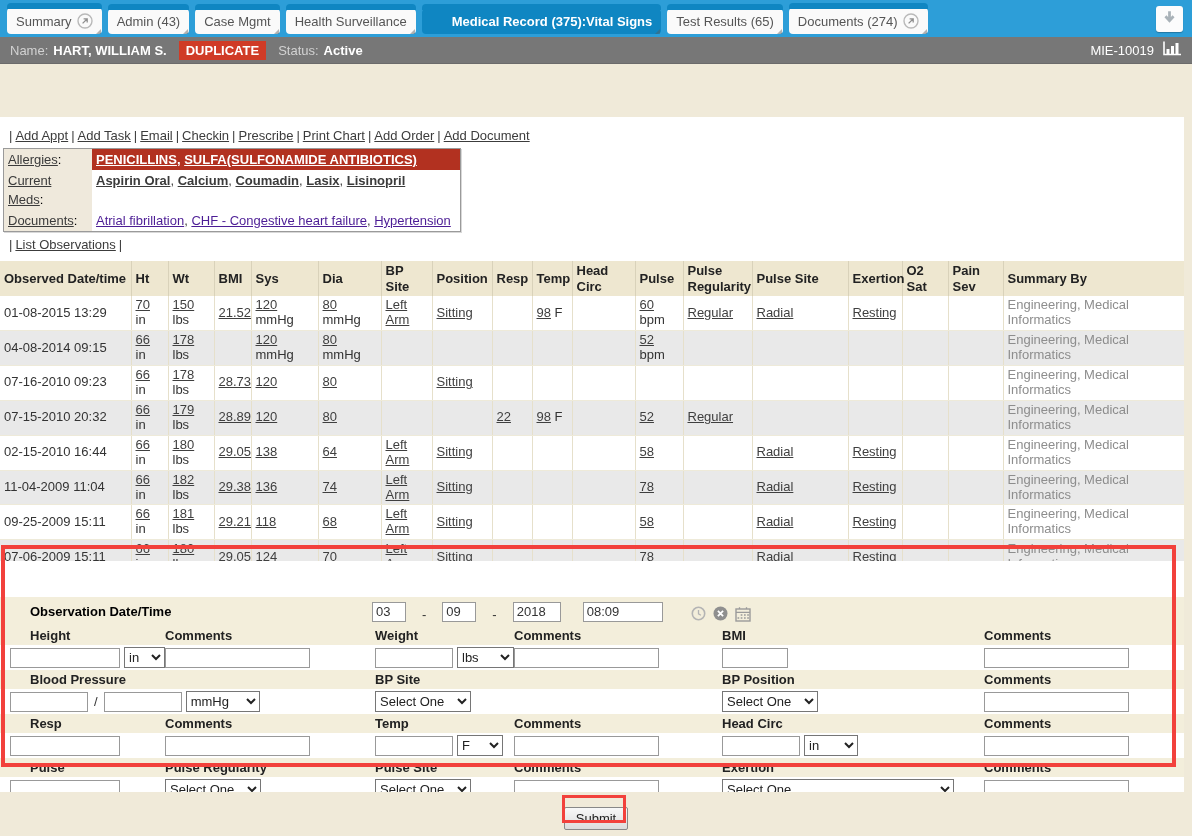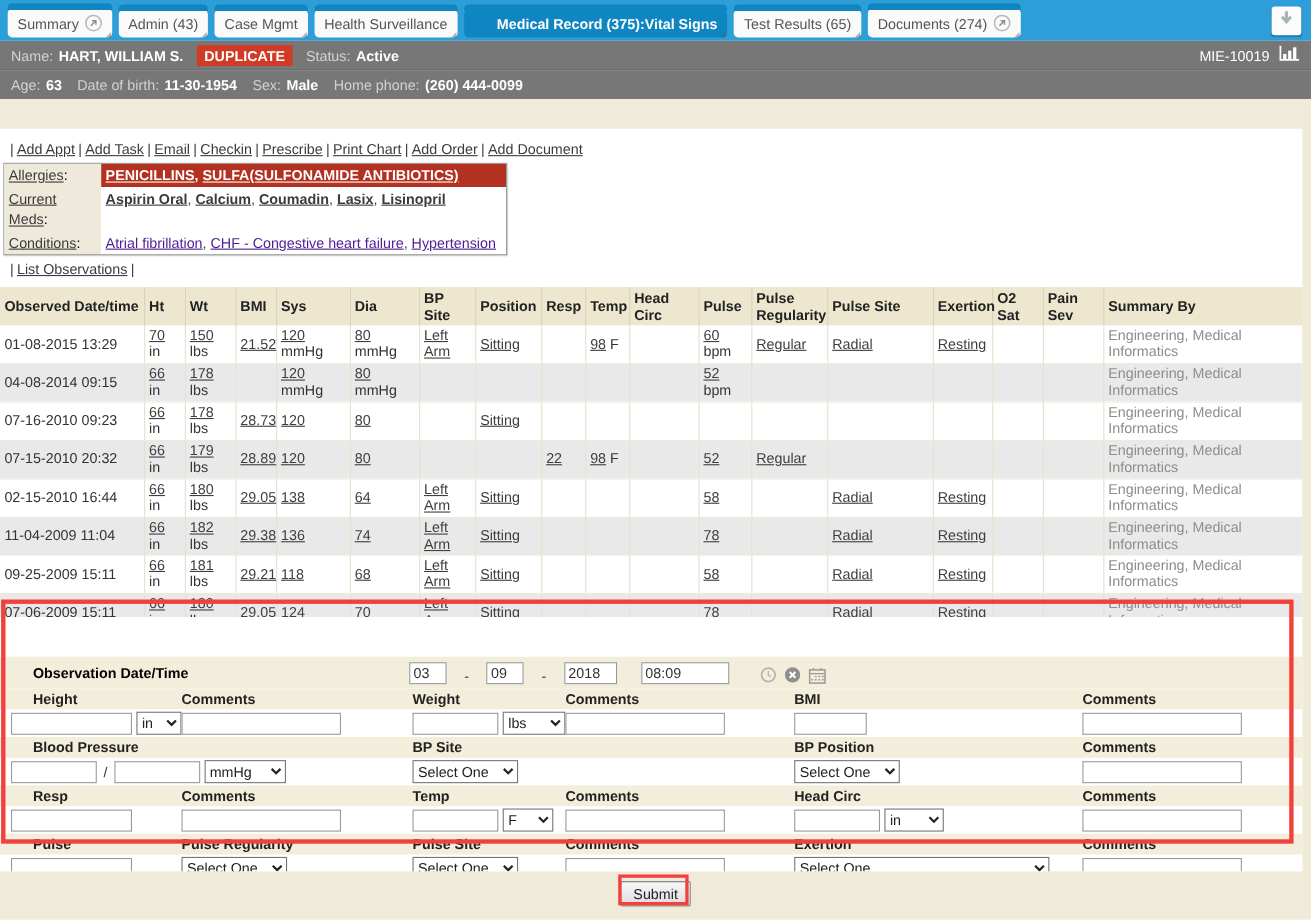--- a/index.html
+++ b/index.html
@@ -77,21 +77,21 @@
   .f-inputs{background:#fff;min-height:23px;padding-top:2px;padding-bottom:2px;align-items:center;}
   .fc{display:flex;align-items:center;gap:4px;}
   .span2{grid-column:span 2;}
   .fsep{margin:0 2px;color:#333;}
   select{font-size:13px;font-family:inherit;height:21px;border:1px solid #767676;background:#fff;color:#222;}
   .w-unit-in{width:54px;}.w-unit-lbs{width:58px;}.w-unit-mmhg{width:74px;}.w-unit-f{width:46px;}
   .w-select{width:96px;}.w-wide{width:232px;}
   .in-value{width:110px;}.in-small{width:78px;}.in-bmi{width:66px;}.in-comment{width:145px;}
 
   
-  .submit-row{position:absolute;top:792px;left:0;width:1192px;height:44px;display:flex;justify-content:center;align-items:flex-start;padding-top:9px;}
+  .submit-row{position:absolute;top:792px;left:0;width:1192px;height:44px;display:flex;justify-content:center;align-items:center;padding-top:9px;}
   .submit-btn{font-size:13px;font-family:inherit;padding:3px 11px;background:linear-gradient(#f8f8f8,#dcdcdc);border:1px solid #888;border-radius:2px;color:#222;cursor:pointer;}
 
   
   .ann{position:absolute;pointer-events:none;z-index:30;border:4px solid var(--c-ann);}
   .ann-form{left:1px;top:545px;width:1175px;height:222px;}
   .ann-submit{left:562px;top:795px;width:64px;height:28px;border-width:3px;}
 </style>
 </head>
 <body>
 
@@ -149,38 +149,32 @@
     <span class="spacer"></span>
     <span class="val mie">MIE-10019</span>
     <span class="icn" id="chart-icon"><svg width="20" height="15" viewBox="0 0 20 15">
           <path d="M2 0.5 V13.5 H19" stroke="#fff" stroke-width="1.6" fill="none"></path>
           <rect x="4.5" y="8" width="3" height="5" fill="#fff"></rect>
           <rect x="9" y="5" width="3" height="8" fill="#fff"></rect>
           <rect x="13.5" y="2" width="3" height="11" fill="#fff"></rect>
         </svg></span>
   </div>
 
-  <div class="bar bar2">
-    <span class="grp"><span class="lbl">Age:</span><span class="val">63</span></span>
-    <span class="grp"><span class="lbl">Date of birth:</span><span class="val">11-30-1954</span></span>
-    <span class="grp"><span class="lbl">Sex:</span><span class="val">Male</span></span>
-    <span class="grp"><span class="lbl">Home phone:</span><span class="val">(260) 444-0099</span></span>
-  </div>
 
 
   <div class="content">
     <div class="actions"><span class="pipe">|</span><a href="#">Add Appt</a><span class="pipe">|</span><a href="#">Add Task</a><span class="pipe">|</span><a href="#">Email</a><span class="pipe">|</span><a href="#">Checkin</a><span class="pipe">|</span><a href="#">Prescribe</a><span class="pipe">|</span><a href="#">Print Chart</a><span class="pipe">|</span><a href="#">Add Order</a><span class="pipe">|</span><a href="#">Add Document</a></div>
     <div class="sumbox"><div class="sumrow alert">
           <div class="sl"><a href="#">Allergies</a>:</div>
           <div class="sv"><a href="#">PENICILLINS</a>, <a href="#">SULFA(SULFONAMIDE ANTIBIOTICS)</a></div>
         </div><div class="sumrow meds">
           <div class="sl"><a href="#">Current Meds</a>:</div>
           <div class="sv"><a href="#">Aspirin Oral</a>, <a href="#">Calcium</a>, <a href="#">Coumadin</a>, <a href="#">Lasix</a>, <a href="#">Lisinopril</a></div>
         </div><div class="sumrow conditions">
-          <div class="sl"><a href="#">Conditions</a>:</div>
+          <div class="sl"><a href="#">Documents</a>:</div>
           <div class="sv"><a href="#">Atrial fibrillation</a>, <a href="#">CHF - Congestive heart failure</a>, <a href="#">Hypertension</a></div>
         </div></div>
     <div class="listobs"><span class="pipe">|</span><a href="#">List Observations</a><span class="pipe">|</span></div>
 
     <div class="tbl-clip">
       <table class="obs" id="obs-table">
           <colgroup>
             <col style="width: 131px;">
             <col style="width: 37px;">
             <col style="width: 46px;">

